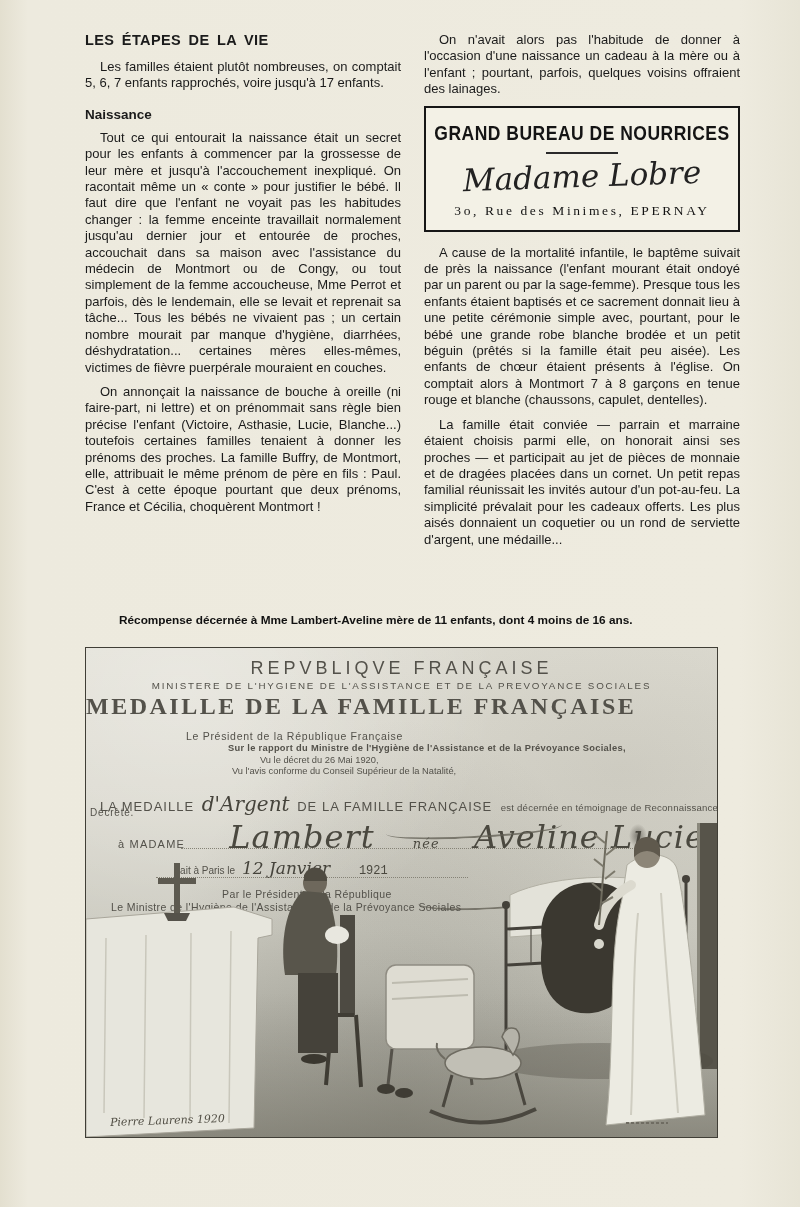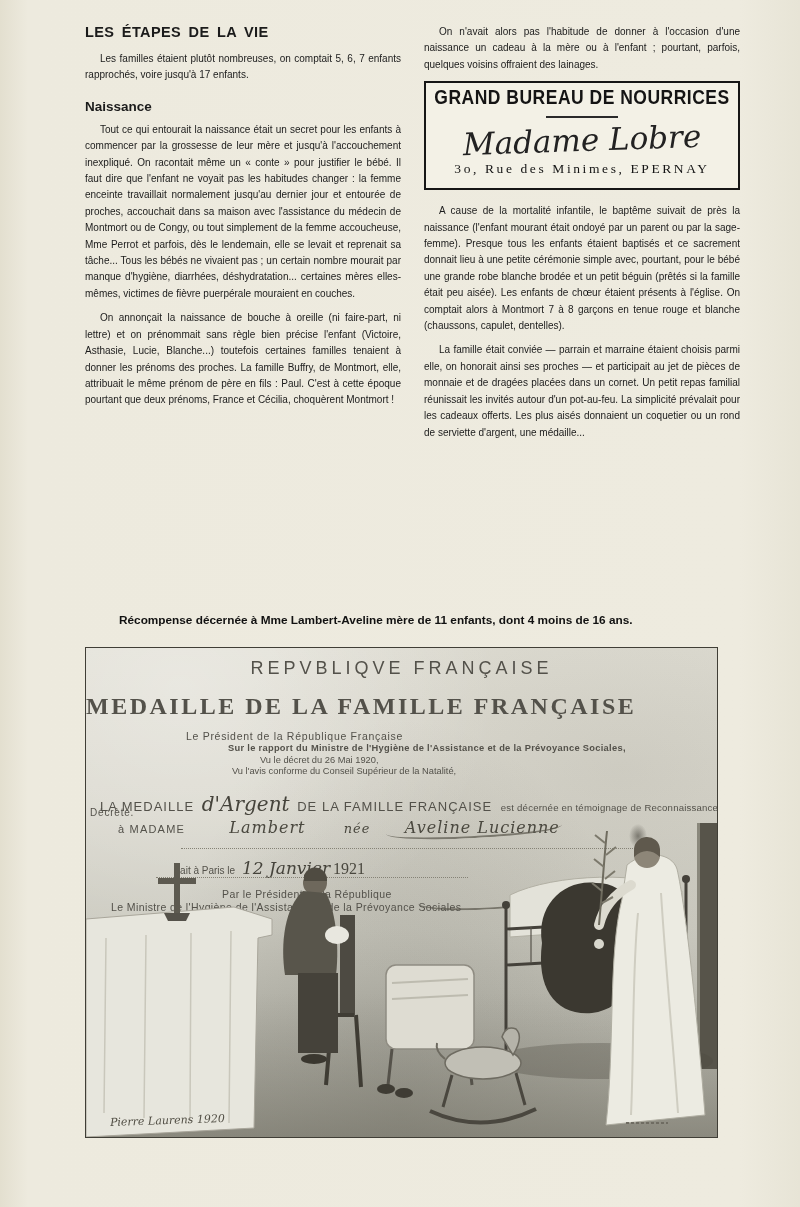--- a/index.html
+++ b/index.html
@@ -1,29 +1,29 @@
 <!DOCTYPE html>
 <html><head>
 <meta charset="utf-8">
 <style>
   html,body{margin:0;padding:0;background:#d8d4c4;}
   .page{position:relative;width:800px;height:1207px;margin:0 auto;overflow:hidden;
         background:linear-gradient(90deg,#e3dfcf 0,#edeade 28px,#eeebdf 740px,#e7e4d6 800px);
         font-family:"Liberation Sans",sans-serif;color:#1b1b1b;}
-  .col{position:absolute;top:24px;width:316px;}
+  .col{position:absolute;top:32px;width:316px;}
   .col.left{left:85px;}
   .col.right{left:424px;}
   .col h1{font-size:14.5px;font-weight:bold;letter-spacing:.4px;word-spacing:3px;margin:0 0 11px 0;}
   .col h2{font-size:13.5px;font-weight:bold;margin:15px 0 8px 0;}
-  p.body{font-size:10px;line-height:16.4px;text-align:justify;text-indent:15px;margin:0 0 8px 0;}
-  .ad-box{border:2px solid #161616;background:#f3f1e6;text-align:center;margin:5px 0 13px 0;padding:4px 6px 11px 6px;}
+  p.body{font-size:13px;line-height:16.4px;text-align:justify;text-indent:15px;margin:0 0 8px 0;}
+  .ad-box{border:2px solid #161616;background:#f3f1e6;text-align:center;margin:5px 0 13px 0;padding:15px 6px 11px 6px;}
   .ad-title{font-weight:bold;font-size:17.5px;letter-spacing:.5px;transform:scaleY(1.12);color:#141414;}
   .ad-divider{width:72px;height:0;border-top:2px solid #2a2a2a;margin:8px auto 4px auto;}
   .ad-name{font-family:"DejaVu Serif",serif;font-style:italic;font-size:31px;color:#222;transform:rotate(-2deg);}
-  .ad-address{font-family:"Liberation Serif",serif;font-size:13.5px;letter-spacing:2.6px;margin-top:3px;color:#141414;}
+  .ad-address{font-family:"Liberation Serif",serif;font-size:13.5px;letter-spacing:2.6px;margin-top:9px;color:#141414;}
   .caption{position:absolute;left:85px;top:601px;width:640px;font-size:11.8px;font-weight:bold;color:#111;margin-left:34px;}
   
   .cert{position:absolute;left:85px;top:647px;width:631px;height:489px;border:1px solid #403e36;overflow:hidden;
         background:
           radial-gradient(ellipse at 15% 8%,rgba(255,255,255,.30),transparent 42%),
           radial-gradient(ellipse at 85% 25%,rgba(118,116,104,.14),transparent 52%),
           radial-gradient(ellipse at 50% 95%,rgba(90,88,78,.25),transparent 60%),
           linear-gradient(180deg,#e1dfd5 0%,#dad8ce 32%,#cccbc1 58%,#b5b4aa 80%,#a5a49a 100%);}
   .cert .ctext{position:absolute;color:#53514a;white-space:nowrap;}
   .c-l1{top:10px;left:0;width:100%;text-align:center;font-size:18px;letter-spacing:4px;color:#4c4a42;}
@@ -34,27 +34,27 @@
   .c-l4{top:95px;left:142px;font-size:9.3px;letter-spacing:.3px;font-weight:bold;}
   .c-l5{top:107px;left:142px;font-size:9.3px;margin-left:32px;}
   .c-l6{top:118px;left:146px;font-size:9.3px;}
   .c-l7{top:132px;left:4px;width:100%;text-align:left;font-size:10px;letter-spacing:.8px;margin-top:27px;}
   .c-medal{top:144px;left:14px;font-size:13px;}
   .c-medal .md-pre{letter-spacing:1px;text-align:right;}
   .c-medal .md-type{font-family:"DejaVu Serif",serif;font-style:italic;font-size:20px;color:#45433b;margin:16px 4px;}
   .c-medal .md-mid{letter-spacing:1px;}
   .c-medal .md-suf{font-size:9.6px;margin-left:5px;letter-spacing:.2px;}
   .c-madame{top:170px;left:32px;font-size:11px;letter-spacing:1.2px;}
-  .c-madame .hw{font-family:"DejaVu Serif",serif;font-style:italic;font-size:16px;letter-spacing:1px;color:#4a483f;}
+  .c-madame .hw{font-family:"DejaVu Serif",serif;font-style:italic;font-size:32px;letter-spacing:1px;color:#4a483f;}
   .c-madame .hw-name{margin-left:40px;}
   .c-madame .hw-nee{font-size:13px;margin-left:34px;}
   .c-madame .hw-name2{margin-left:30px;}
   .c-date{top:210px;left:88px;font-size:10px;}
   .c-date .hw-date{font-family:"DejaVu Serif",serif;font-style:italic;font-size:17px;color:#45433b;margin-left:4px;}
-  .c-date .hw-year{font-family:Liberation Serif, serif;font-size:16px;color:#4a483f;}
+  .c-date .hw-year{font-family:Liberation Mono, monospace;font-size:12px;margin-left:26px;color:#4a483f;}
   .c-sig1{top:240px;left:136px;font-size:10.5px;letter-spacing:.4px;}
   .c-sig2{top:253px;left:25px;font-size:10.5px;letter-spacing:.4px;}
   .dotline{position:absolute;border-bottom:1px dotted #858276;height:0;}
   .dot1{top:200px;left:95px;width:478px;}
   .dot2{top:229px;left:70px;width:312px;}
   .squig{position:absolute;height:16px;border-bottom:2px solid rgba(95,92,82,.75);border-radius:48%;}
   .squig1{top:172px;left:300px;width:176px;transform:rotate(-3deg);}
   .squig2{top:244px;left:332px;width:118px;transform:rotate(-2deg);}
   .blot{position:absolute;top:176px;left:543px;width:18px;height:24px;border-radius:50%;
         background:radial-gradient(#45423a,rgba(69,66,58,0) 72%);opacity:.6;}
@@ -85,20 +85,21 @@
     </div>
     <p class="body">A cause de la mortalité infantile, le baptême suivait de près la naissance (l'enfant mourant était ondoyé par un parent ou par la sage-femme). Presque tous les enfants étaient baptisés et ce sacrement donnait lieu à une petite cérémonie simple avec, pourtant, pour le bébé une grande robe blanche brodée et un petit béguin (prêtés si la famille était peu aisée). Les enfants de chœur étaient présents à l'église. On comptait alors à Montmort 7 à 8 garçons en tenue rouge et blanche (chaussons, capulet, dentelles).</p>
     <p class="body">La famille était conviée — parrain et marraine étaient choisis parmi elle, on honorait ainsi ses proches — et participait au jet de pièces de monnaie et de dragées placées dans un cornet. Un petit repas familial réunissait les invités autour d'un pot-au-feu. La simplicité prévalait pour les cadeaux offerts. Les plus aisés donnaient un coquetier ou un rond de serviette d'argent, une médaille...</p>
   </div>
 
   <p class="caption">Récompense décernée à Mme Lambert-Aveline mère de 11 enfants, dont 4 moins de 16 ans.</p>
 
   <div class="cert">
 
     <div class="ctext c-l1">REPVBLIQVE FRANÇAISE</div>
+    <div class="ctext c-l2">MINISTERE DE L'HYGIENE DE L'ASSISTANCE ET DE LA PREVOYANCE SOCIALES</div>
     <div class="ctext c-title">MEDAILLE DE LA FAMILLE FRANÇAISE</div>
     <div class="ctext c-l3">Le Président de la République Française</div>
     <div class="ctext c-l4">Sur le rapport du Ministre de l'Hygiène de l'Assistance et de la Prévoyance Sociales,</div>
     <div class="ctext c-l5">Vu le décret du 26 Mai 1920,</div>
     <div class="ctext c-l6">Vu l'avis conforme du Conseil Supérieur de la Natalité,</div>
     <div class="ctext c-l7">Décrète.</div>
 
     <div class="ctext c-medal">
       <span class="md-pre">LA MEDAILLE</span>
       <span class="md-type">d'Argent</span>

